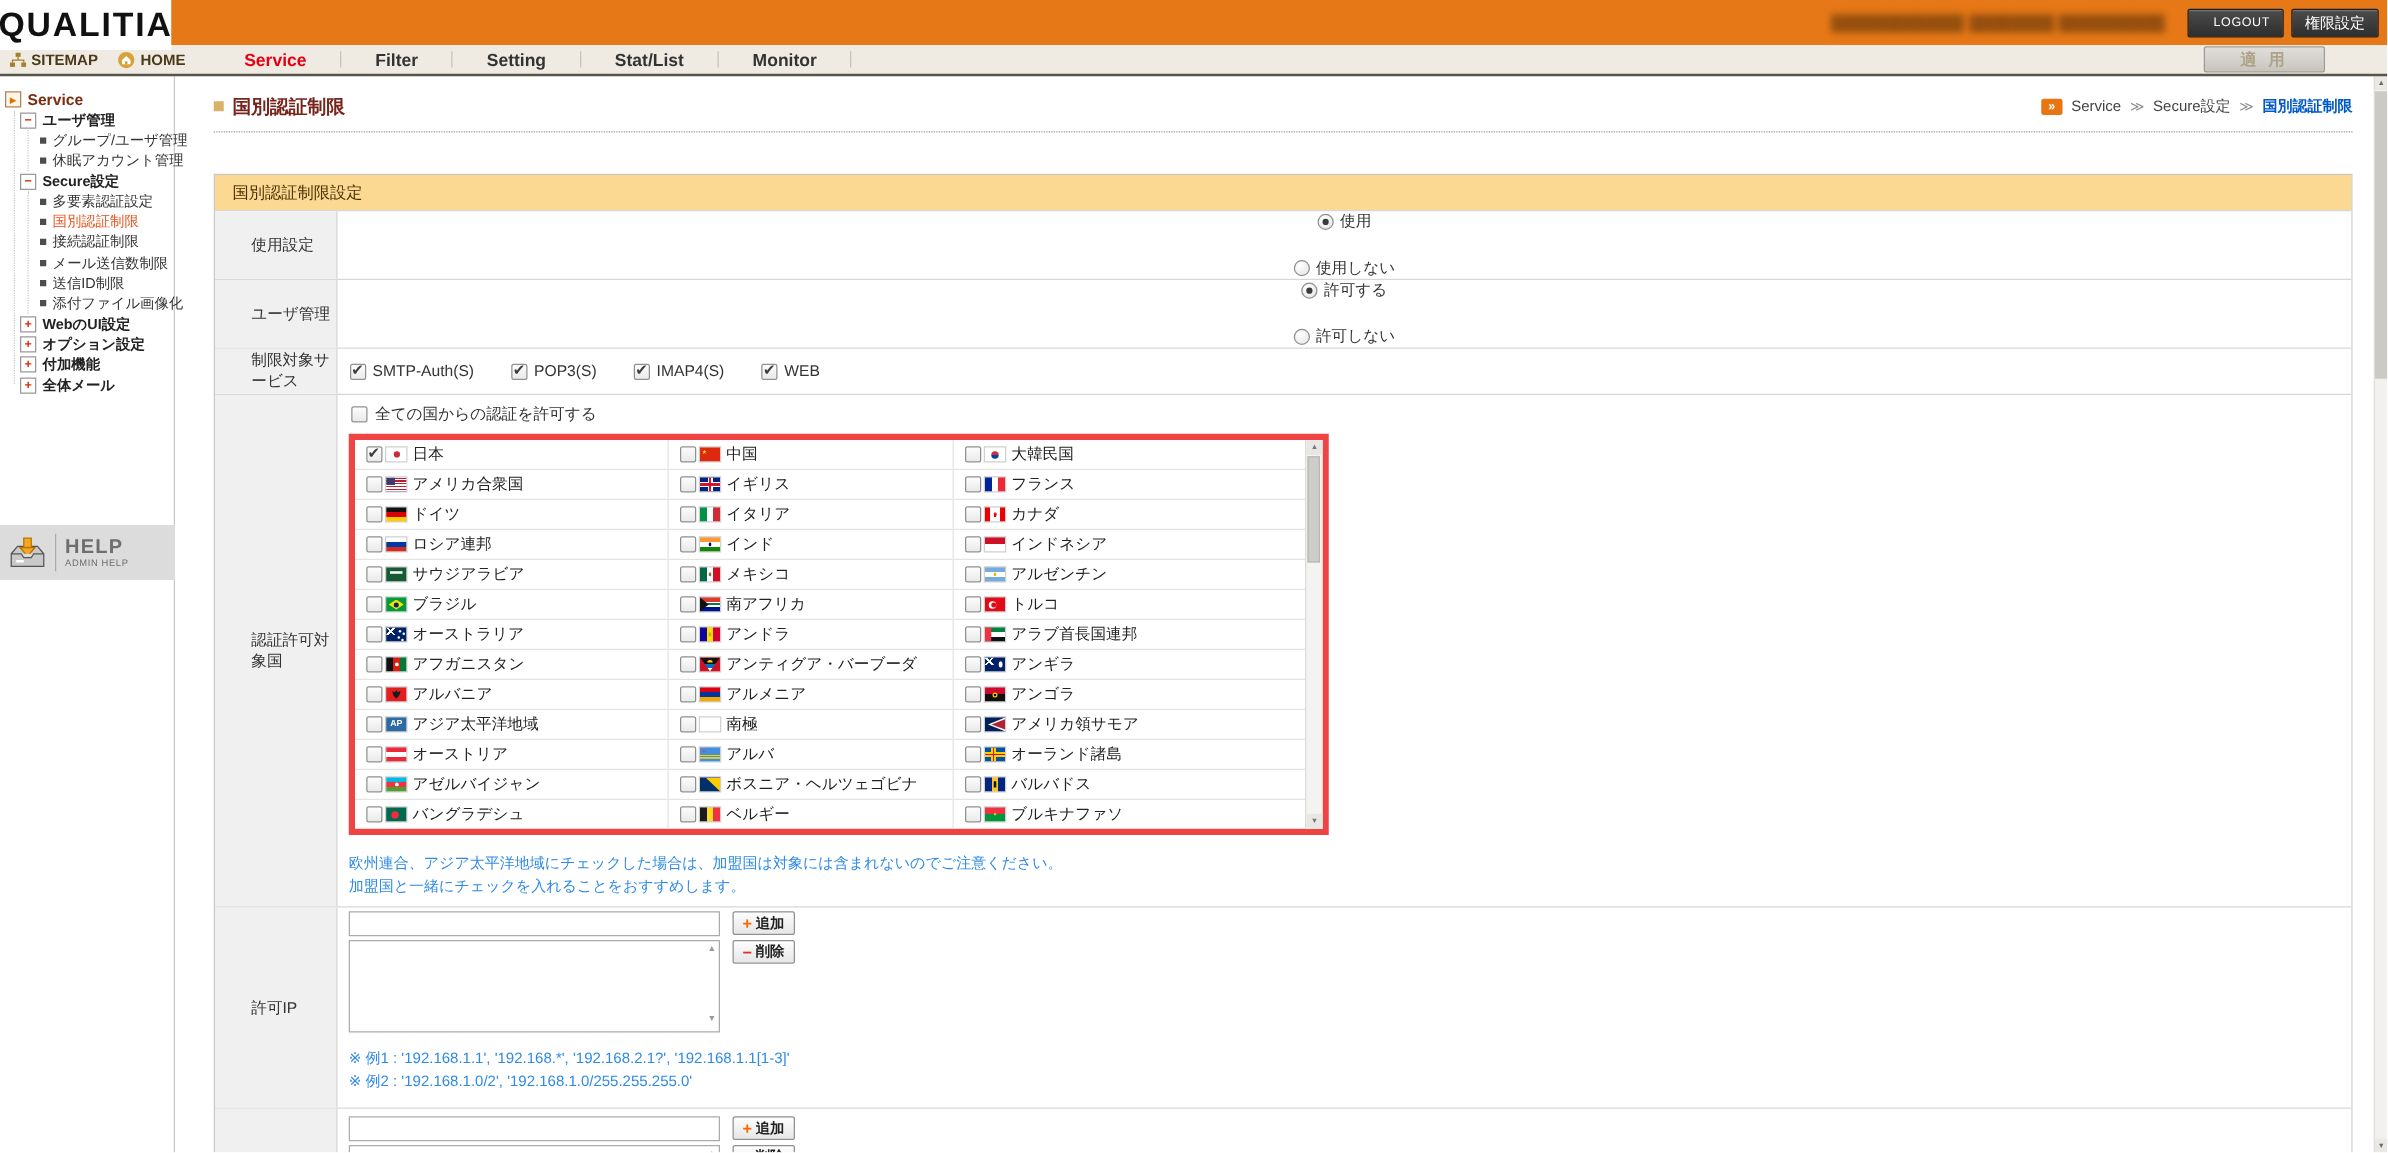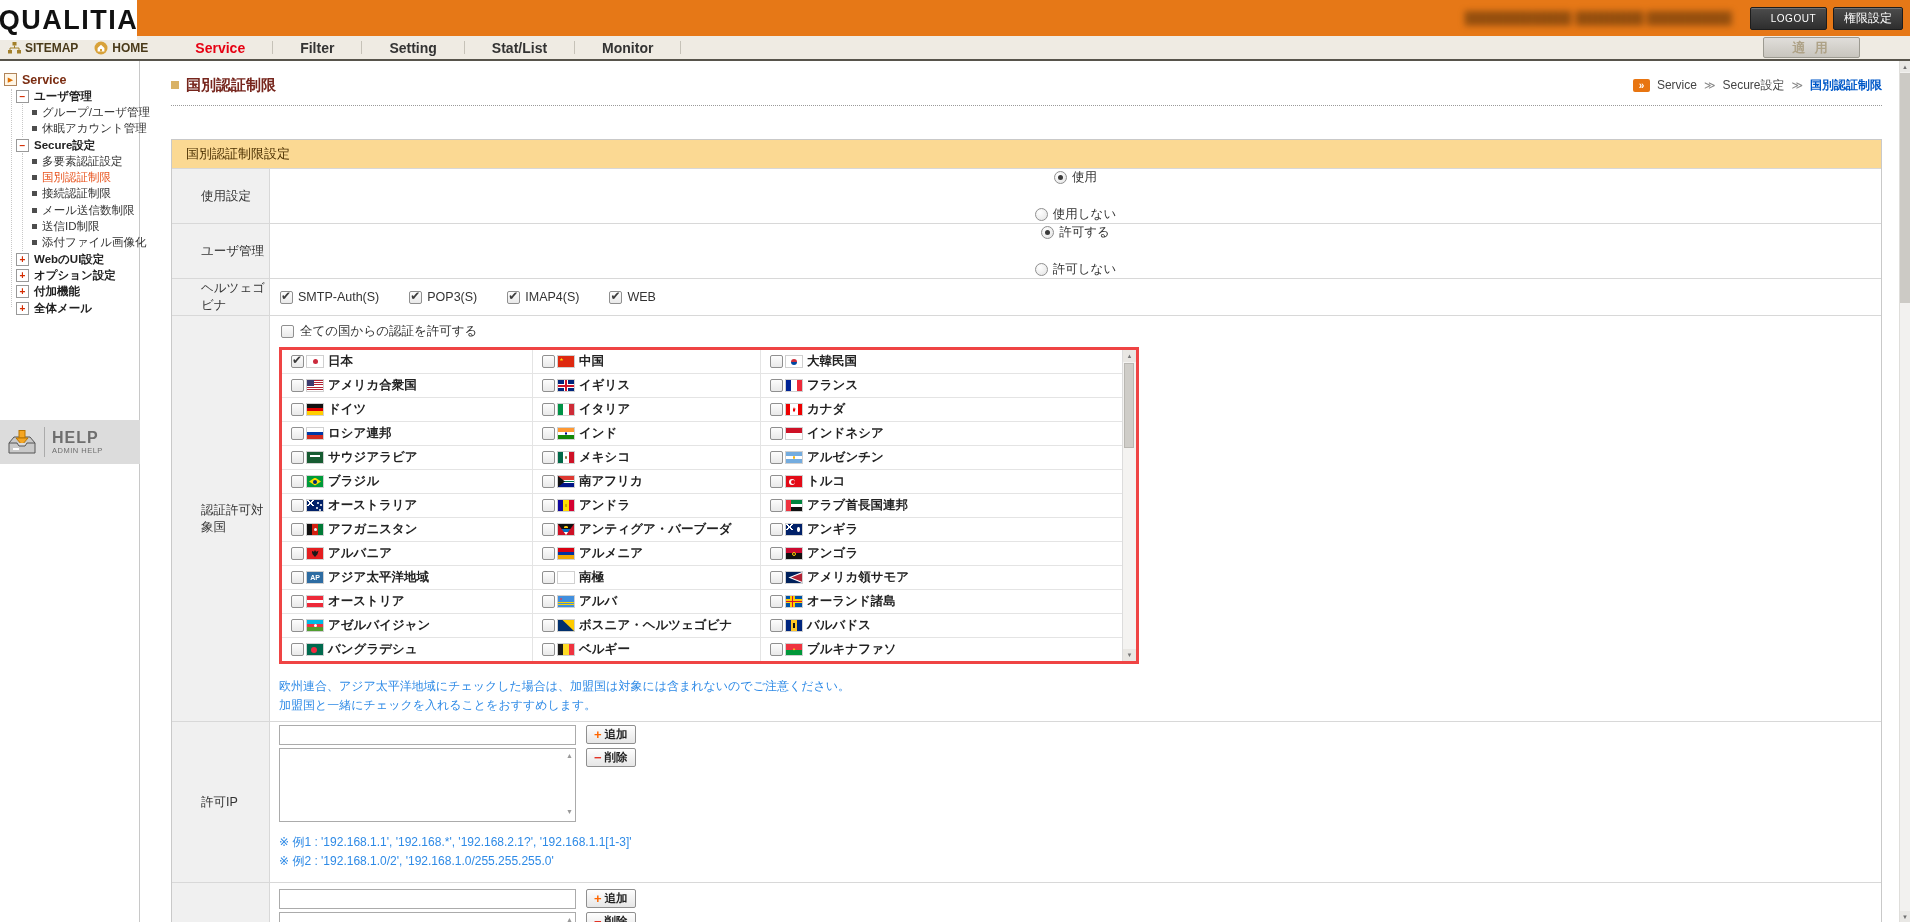--- a/index.html
+++ b/index.html
@@ -72,21 +72,21 @@
   .rb{width:13px;height:13px;border-radius:50%;border:1px solid #8F8F8F;background:radial-gradient(circle at 35% 30%,#fff,#E3E3E3);position:relative;flex:none;box-sizing:border-box;}
   .rb.checked::after{content:"";position:absolute;left:3px;top:3px;width:5px;height:5px;border-radius:50%;background:#3A3A3A;}
   .checks{display:flex;align-items:center;gap:30px;}
   .check-opt{display:inline-flex;align-items:center;gap:5px;font-size:12.5px;color:#333;cursor:pointer;}
   .cb{width:13px;height:13px;border:1px solid #8F8F8F;border-radius:2px;background:linear-gradient(#FDFDFD,#E9E9E9);position:relative;flex:none;box-sizing:border-box;}
   .cb.checked::after{content:"✔";position:absolute;left:0px;top:-3px;font-size:12px;color:#3C3C3C;}
 
   
   .frow.countries-row .fvalue{padding:4px 10px 6px 9px;}
   .allow-all{display:inline-flex;align-items:center;gap:6px;font-size:12.5px;color:#333;margin:3px 0 7px 2px;cursor:pointer;}
-  .country-box{position:relative;width:860px;border:3px solid #ef4444;box-sizing:border-box;font-weight:bold;}
+  .country-box{position:relative;width:784px;border:5px solid #ef4444;box-sizing:border-box;}
   .country-grid{margin-right:13px;}
   .c-row{display:grid;grid-template-columns:250px 228px 1fr;border-top:1px solid #E4E4E4;height:23px;}
   .c-row:first-child{border-top:none;}
   .c-cell{display:flex;align-items:center;padding-left:9px;border-left:1px solid #E4E4E4;font-size:12.5px;color:#222;overflow:hidden;white-space:nowrap;}
   .c-cell:first-child{border-left:none;}
   .c-label{margin-left:5px;}
   .list-scroll{position:absolute;top:0;right:0;bottom:0;width:13px;background:#F4F3F1;border-left:1px solid #DCDCDC;cursor:pointer;}
   .list-scroll .arr{position:absolute;left:0;width:100%;height:12px;font-size:6px;color:#777;display:flex;align-items:center;justify-content:center;background:#E9E7E3;}
   .list-scroll .arr.top{top:0;} .list-scroll .arr.bottom{bottom:0;}
   .lthumb{position:absolute;top:13px;left:1px;width:10px;height:85px;background:#CFCDC8;border:1px solid #B9B7B2;box-sizing:border-box;}
@@ -337,21 +337,21 @@
                 <span>許可する</span>
               </label>
               <label class="radio-opt">
                 <span class="rb"></span>
                 <span>許可しない</span>
               </label>
             </div>
         </div>
 
         <div class="frow svc">
-          <div class="flabel">ヘルツェゴビナ</div>
+          <div class="flabel">制限対象サービス</div>
           <div class="fvalue checks" id="service-options">
               <label class="check-opt">
                 <span class="cb checked"></span>
                 <span>SMTP-Auth(S)</span>
               </label>
               <label class="check-opt">
                 <span class="cb checked"></span>
                 <span>POP3(S)</span>
               </label>
               <label class="check-opt">

